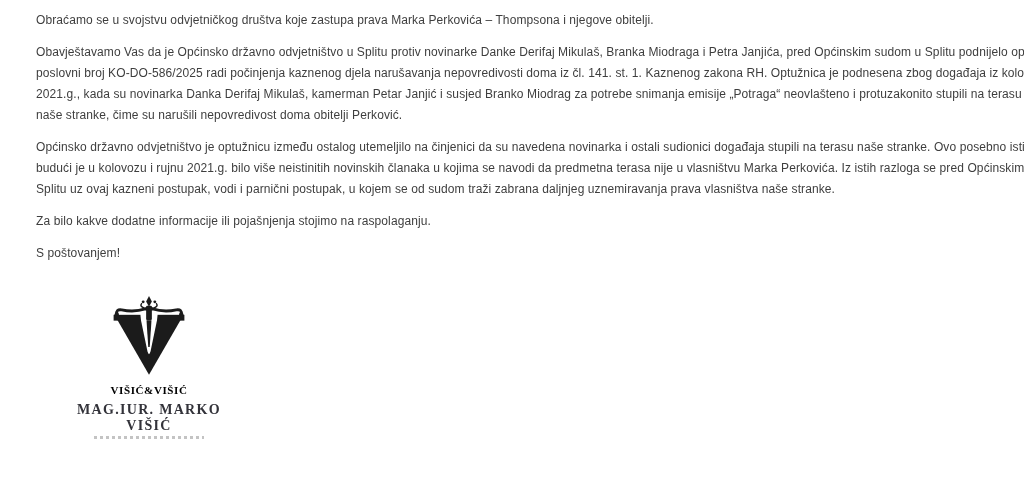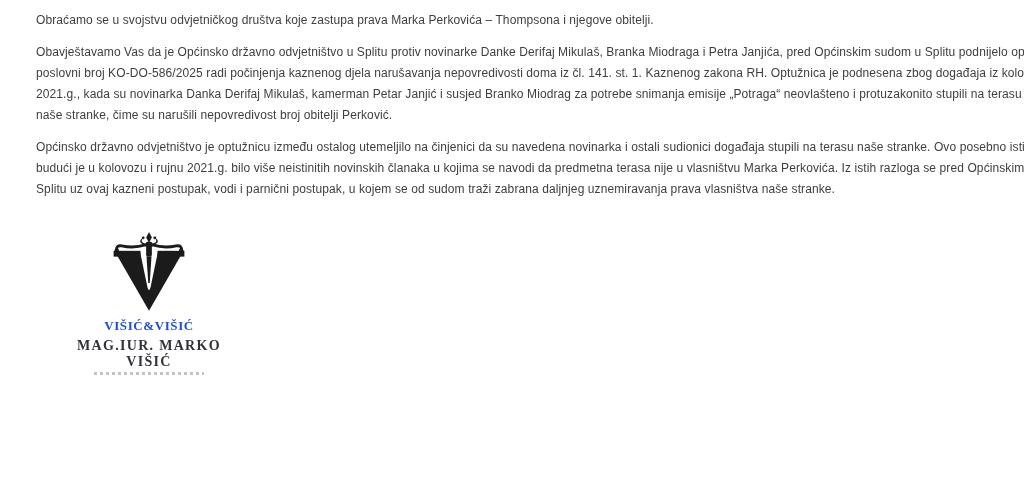--- a/index.html
+++ b/index.html
@@ -33,24 +33,24 @@
     font-family: "Liberation Serif", serif;
     font-weight: bold;
     font-size: 15.5px;
     letter-spacing: 0.4px;
     line-height: 17px;
     color: #1f1f24;
   }
   .firm-name {
     font-family: "Liberation Serif", serif;
     font-weight: bold;
-    font-size: 13px;
+    font-size: 11px;
     letter-spacing: 0.6px;
     line-height: 16px;
-    color: #1d4ed8;
+    color: #000000;
   }
   .attorney {
     font-family: "Liberation Serif", serif;
     font-weight: bold;
     font-size: 14px;
     letter-spacing: 1.3px;
     margin-top: 4px;
     color: #33333a;
   }
   .cutoff-fragment {
@@ -73,26 +73,32 @@
 
   <div class="letter">
 
   <div class="paragraph">
         <div class="line">Obraćamo se u svojstvu odvjetničkog društva koje zastupa prava Marka Perkovića – Thompsona i njegove obitelji.</div>
       </div>
       <div class="paragraph">
         <div class="line">Obavještavamo Vas da je Općinsko državno odvjetništvo u Splitu protiv novinarke Danke Derifaj Mikulaš, Branka Miodraga i Petra Janjića, pred Općinskim sudom u Splitu podnijelo optužnicu</div>
         <div class="line">poslovni broj KO-DO-586/2025 radi počinjenja kaznenog djela narušavanja nepovredivosti doma iz čl. 141. st. 1. Kaznenog zakona RH. Optužnica je podnesena zbog događaja iz kolovoza</div>
         <div class="line">2021.g., kada su novinarka Danka Derifaj Mikulaš, kamerman Petar Janjić i susjed Branko Miodrag za potrebe snimanja emisije „Potraga“ neovlašteno i protuzakonito stupili na terasu u vlasništvu</div>
-        <div class="line">naše stranke, čime su narušili nepovredivost broj obitelji Perković.</div>
+        <div class="line">naše stranke, čime su narušili nepovredivost doma obitelji Perković.</div>
       </div>
       <div class="paragraph">
         <div class="line">Općinsko državno odvjetništvo je optužnicu između ostalog utemeljilo na činjenici da su navedena novinarka i ostali sudionici događaja stupili na terasu naše stranke. Ovo posebno ističemo</div>
         <div class="line">budući je u kolovozu i rujnu 2021.g. bilo više neistinitih novinskih članaka u kojima se navodi da predmetna terasa nije u vlasništvu Marka Perkovića. Iz istih razloga se pred Općinskim sudom u</div>
         <div class="line">Splitu uz ovaj kazneni postupak, vodi i parnični postupak, u kojem se od sudom traži zabrana daljnjeg uznemiravanja prava vlasništva naše stranke.</div>
+      </div>
+      <div class="paragraph">
+        <div class="line">Za bilo kakve dodatne informacije ili pojašnjenja stojimo na raspolaganju.</div>
+      </div>
+      <div class="paragraph">
+        <div class="line">S poštovanjem!</div>
       </div>
       <div class="paragraph">
       </div>
     </div>
 
   <div class="logo-block">
     <span>
       <svg width="90" height="86" viewBox="0 0 100 96" fill="#1b1b1b" xmlns="http://www.w3.org/2000/svg">
 
         <polygon points="50,0 53.2,6 50,12 46.8,6"></polygon>

